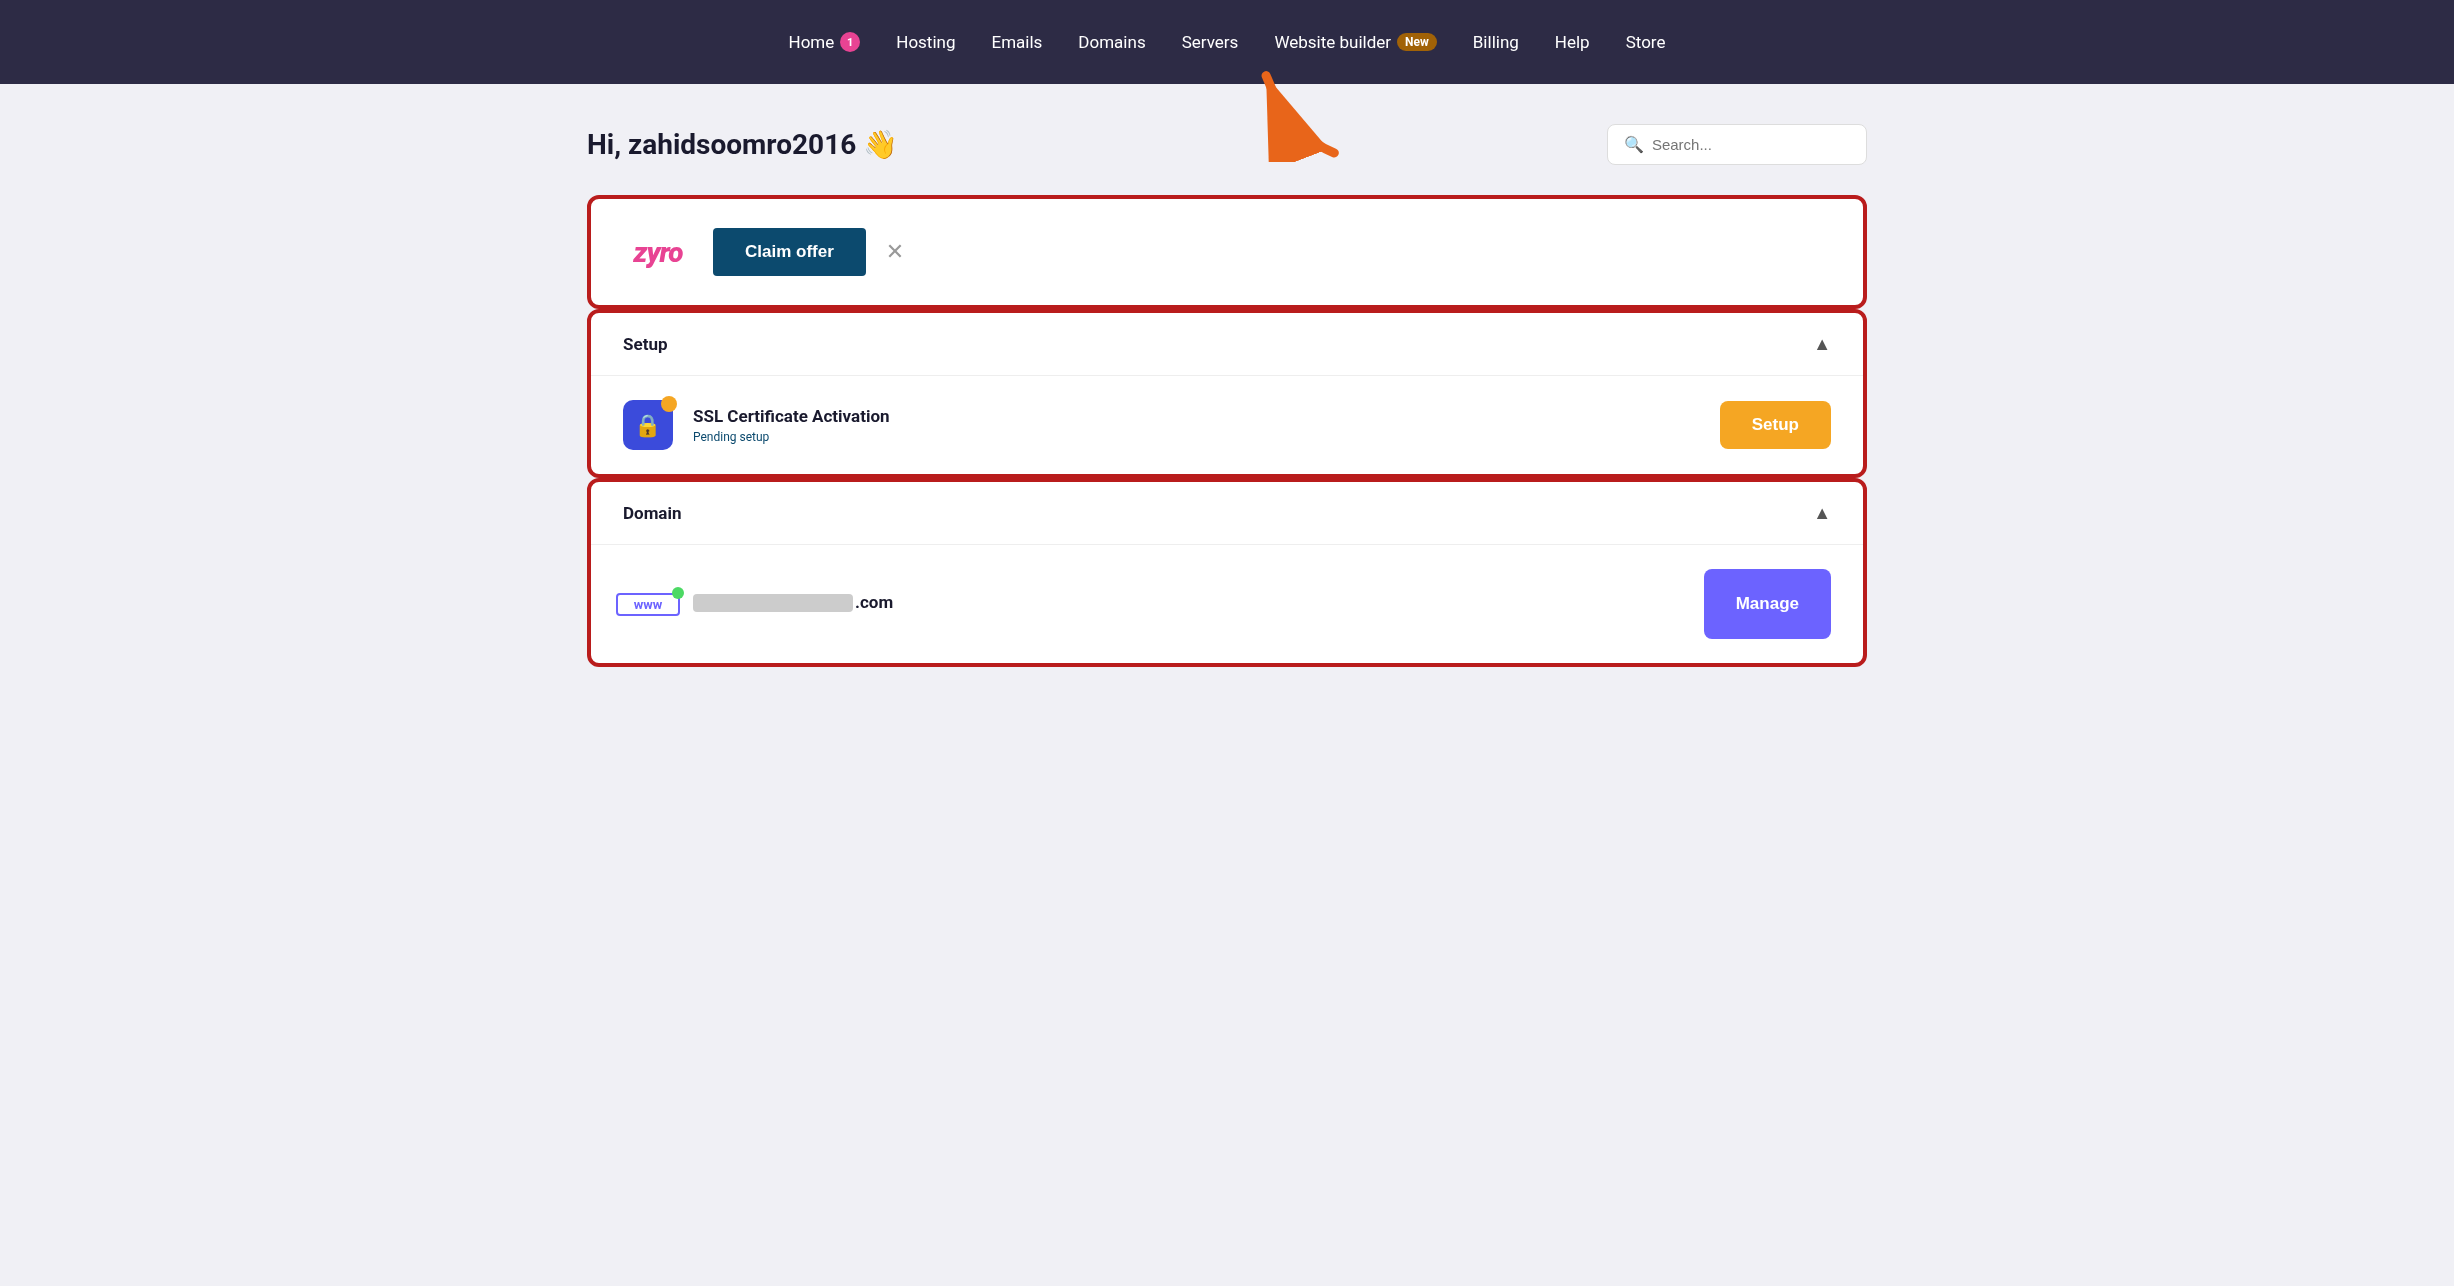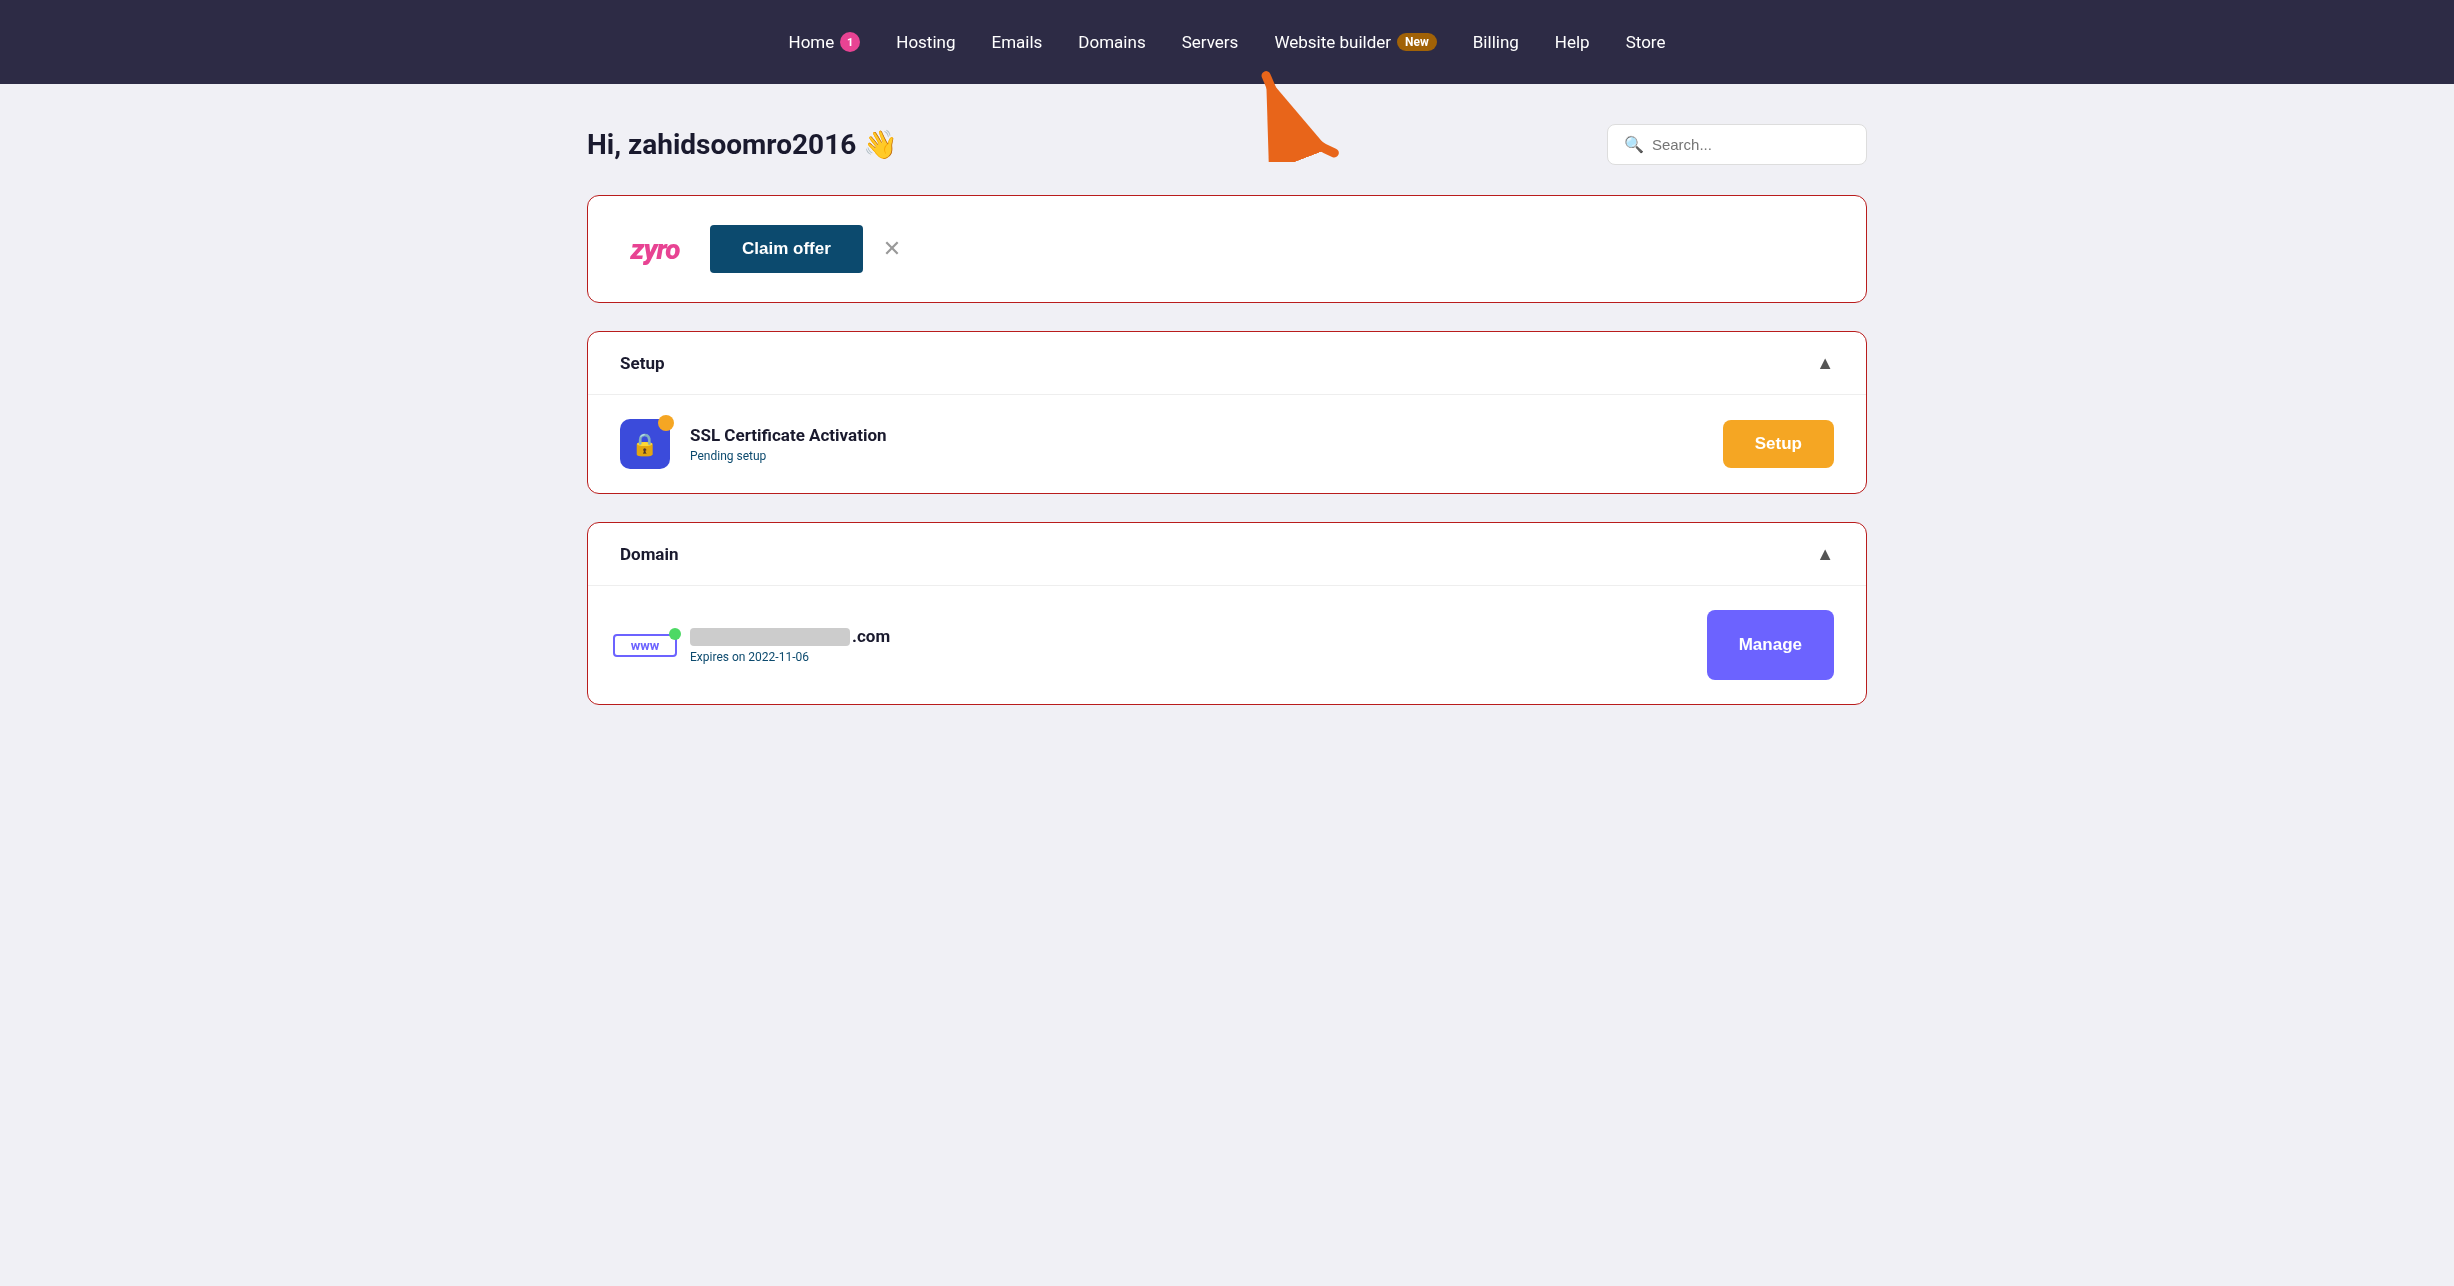--- a/index.html
+++ b/index.html
@@ -108,22 +108,22 @@
       font-size: 15px;
       color: #999;
       width: 100%;
       background: transparent;
     }
 
     
     .card {
       background: white;
       border-radius: 12px;
-      border: 1px solid #b91c1c;
-      margin-bottom: 28px;
+      border: 4px solid #b91c1c;
+      margin-bottom: 0;
       overflow: hidden;
     }
 
     
     .promo-card {
       display: flex;
       align-items: center;
       padding: 28px 32px;
       gap: 20px;
     }
@@ -403,19 +403,18 @@
       <div class="www-icon">
         <span class="www-text">
           www
           <span class="www-dot"></span>
         </span>
       </div>
       <div class="item-info">
         <div class="domain-name">
           <span class="domain-blur" style="width:160px; height:18px; background:#ccc; display:inline-block; vertical-align:middle; border-radius:4px; margin-right:2px;">&nbsp;</span>.com
         </div>
-        <div class="item-subtitle">Expires on 2022-11-06</div>
       </div>
       <button class="btn-manage">Manage</button>
     </div>
   </div>
 
 </div>
 
 </body></html>

